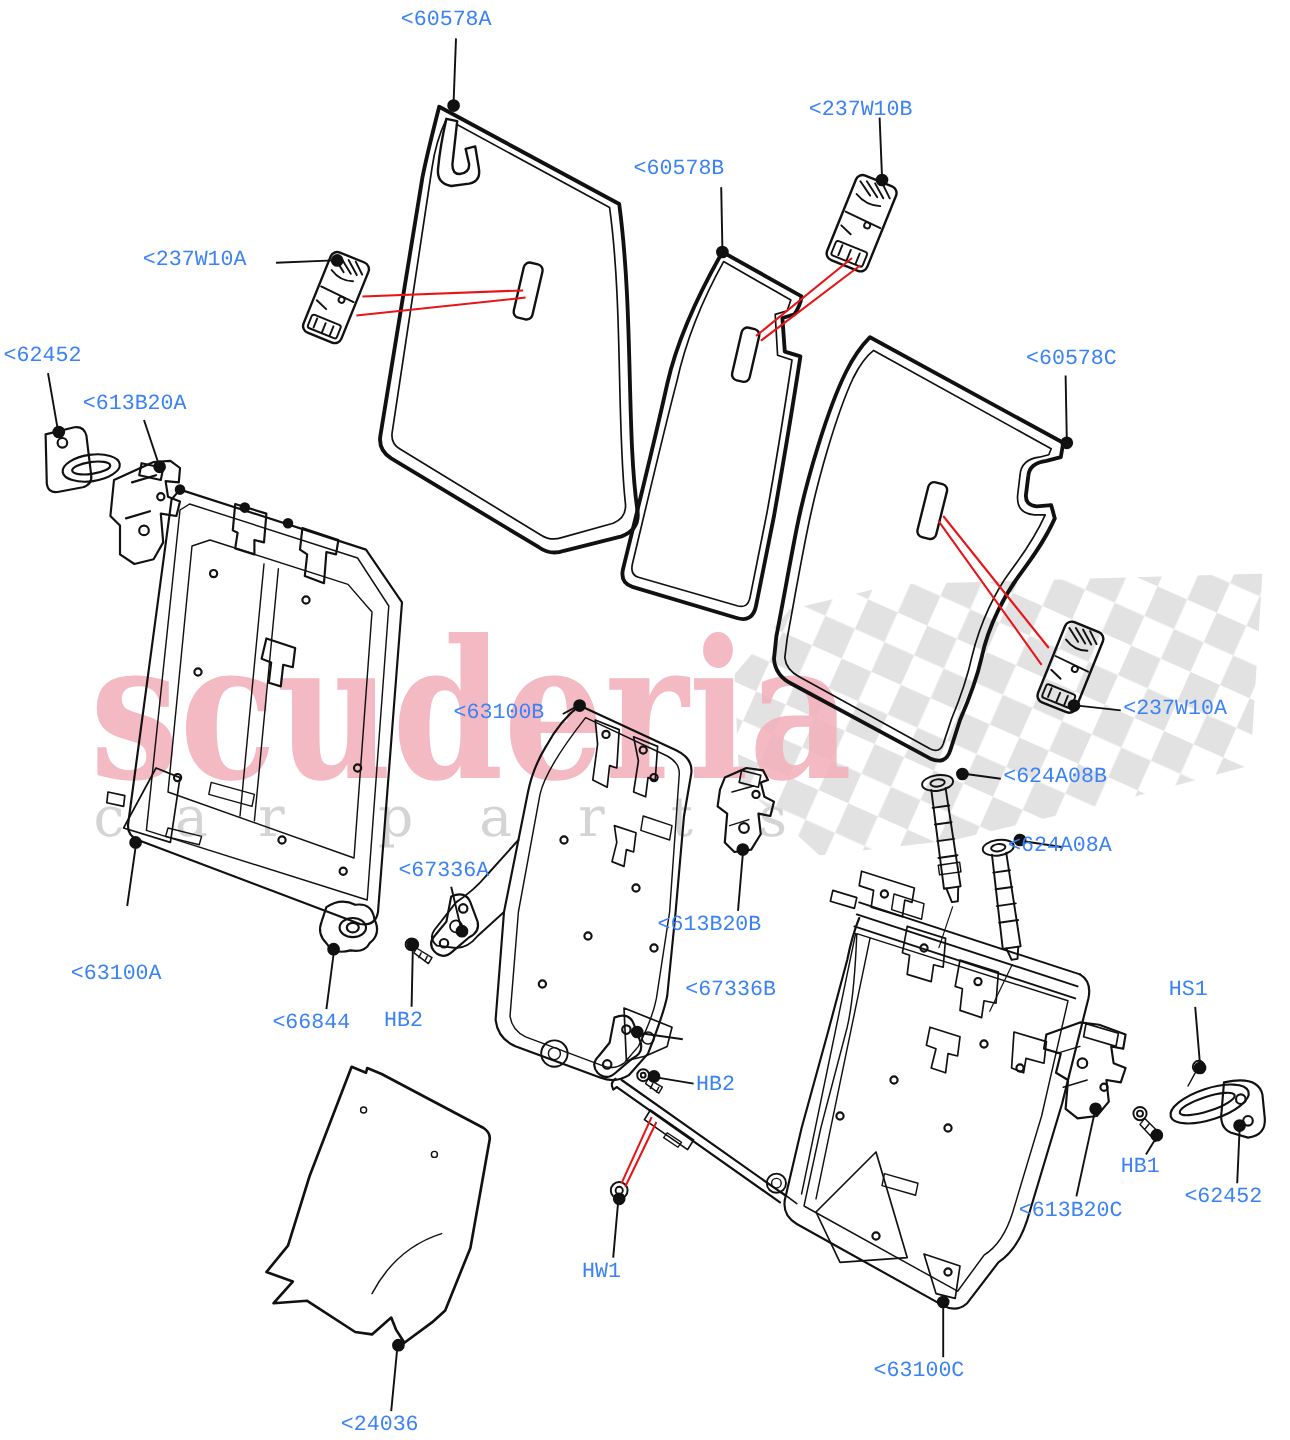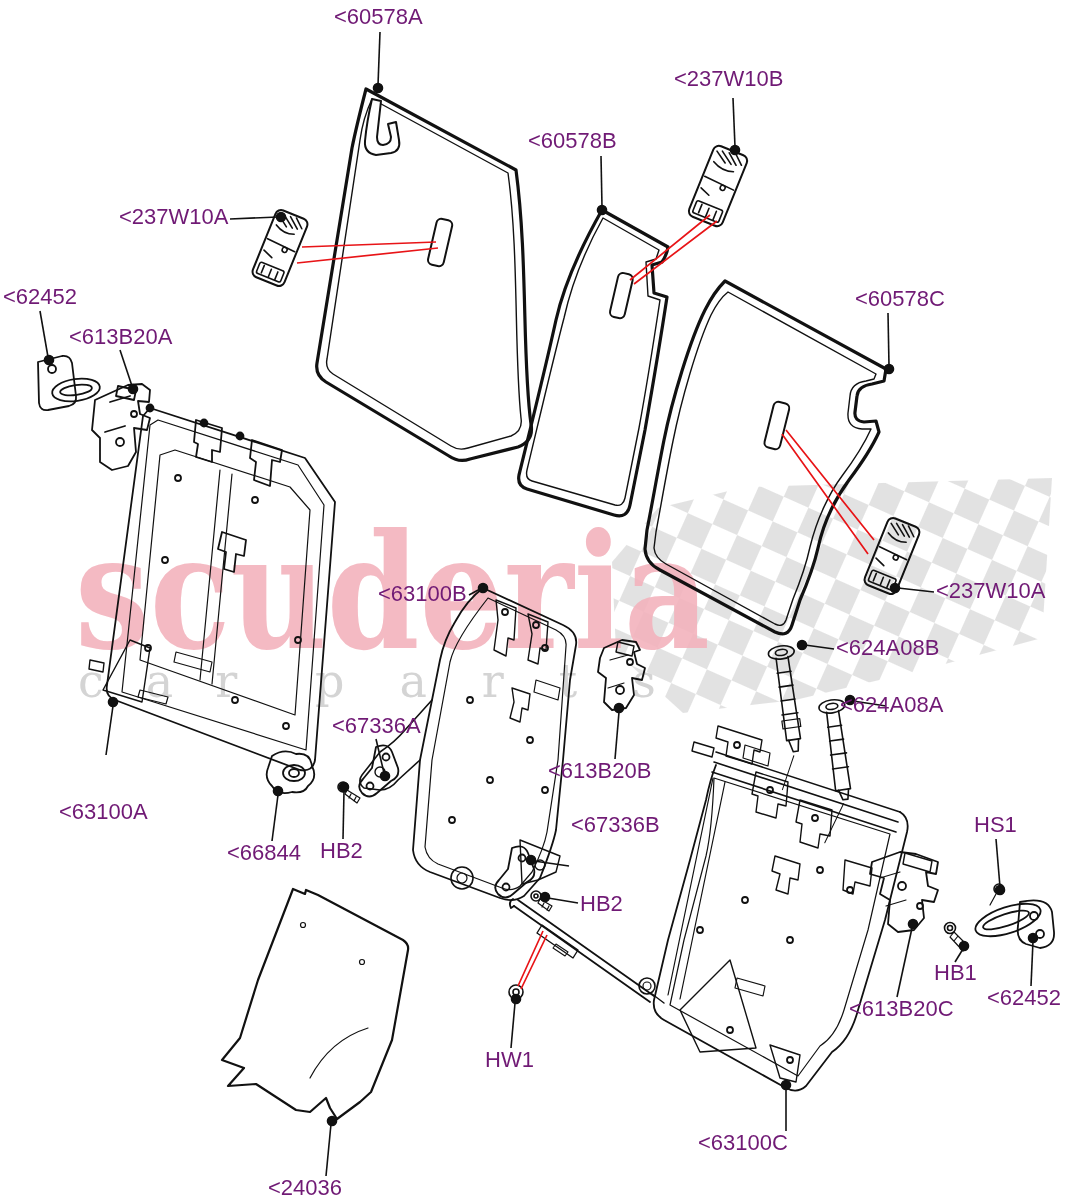--- a/index.html
+++ b/index.html
@@ -3,23 +3,23 @@
 <meta charset="utf-8">
 <style>
   html,body{margin:0;padding:0;background:#ffffff;}
   .stage{
     position:relative;width:1075px;height:1200px;background:#ffffff;overflow:hidden;
     font-family:"Liberation Sans", sans-serif;
   }
   .stage svg{position:absolute;left:0;top:0;}
   .lbl{
     position:absolute;
-    font-family:Liberation Sans, sans-serif;
-    font-size:22px;line-height:22px;
-    color:#701a75;white-space:nowrap;
+    font-family:Liberation Mono, monospace;
+    font-size:18px;line-height:22px;
+    color:#3b82f6;white-space:nowrap;
     user-select:none;
   }
 </style>
 </head>
 <body>
 
 <div class="stage">
 
 <svg width="1075" height="1200" viewBox="0 0 1075 1200">
   <defs>
@@ -331,38 +331,38 @@
     <path d="M786,1131 L786,1088" fill="none"></path>
         <circle cx="786" cy="1085" r="4.5"></circle>
     <path d="M511,1048 L515,1003" fill="none"></path>
         <circle cx="516" cy="999" r="4.5"></circle>
     <path d="M326,1176 L331,1124" fill="none"></path>
         <circle cx="332" cy="1121" r="4.5"></circle>
   </g>
 </svg>
 
 <div class="lbl" style="left:334px;top:6px">&lt;60578A</div>
-<div class="lbl" style="left:674px;top:68px">&lt;237W10B</div>
+<div class="lbl" style="left:674px;top:81px">&lt;237W10B</div>
 <div class="lbl" style="left:528px;top:130px">&lt;60578B</div>
 <div class="lbl" style="left:119px;top:206px">&lt;237W10A</div>
 <div class="lbl" style="left:3px;top:286px">&lt;62452</div>
 <div class="lbl" style="left:69px;top:326px">&lt;613B20A</div>
 <div class="lbl" style="left:855px;top:288px">&lt;60578C</div>
 <div class="lbl" style="left:378px;top:583px">&lt;63100B</div>
 <div class="lbl" style="left:936px;top:580px">&lt;237W10A</div>
 <div class="lbl" style="left:836px;top:637px">&lt;624A08B</div>
 <div class="lbl" style="left:840px;top:694px">&lt;624A08A</div>
 <div class="lbl" style="left:332px;top:715px">&lt;67336A</div>
 <div class="lbl" style="left:548px;top:760px">&lt;613B20B</div>
 <div class="lbl" style="left:59px;top:801px">&lt;63100A</div>
 <div class="lbl" style="left:320px;top:840px">HB2</div>
 <div class="lbl" style="left:227px;top:842px">&lt;66844</div>
 <div class="lbl" style="left:571px;top:814px">&lt;67336B</div>
 <div class="lbl" style="left:580px;top:893px">HB2</div>
 <div class="lbl" style="left:974px;top:814px">HS1</div>
 <div class="lbl" style="left:934px;top:962px">HB1</div>
 <div class="lbl" style="left:849px;top:998px">&lt;613B20C</div>
 <div class="lbl" style="left:987px;top:987px">&lt;62452</div>
-<div class="lbl" style="left:698px;top:1132px">&lt;63100C</div>
+<div class="lbl" style="left:728px;top:1132px">&lt;63100C</div>
 <div class="lbl" style="left:485px;top:1049px">HW1</div>
-<div class="lbl" style="left:268px;top:1177px">&lt;24036</div>
+<div class="lbl" style="left:284px;top:1177px">&lt;24036</div>
 
 </div>
 
 </body></html>

